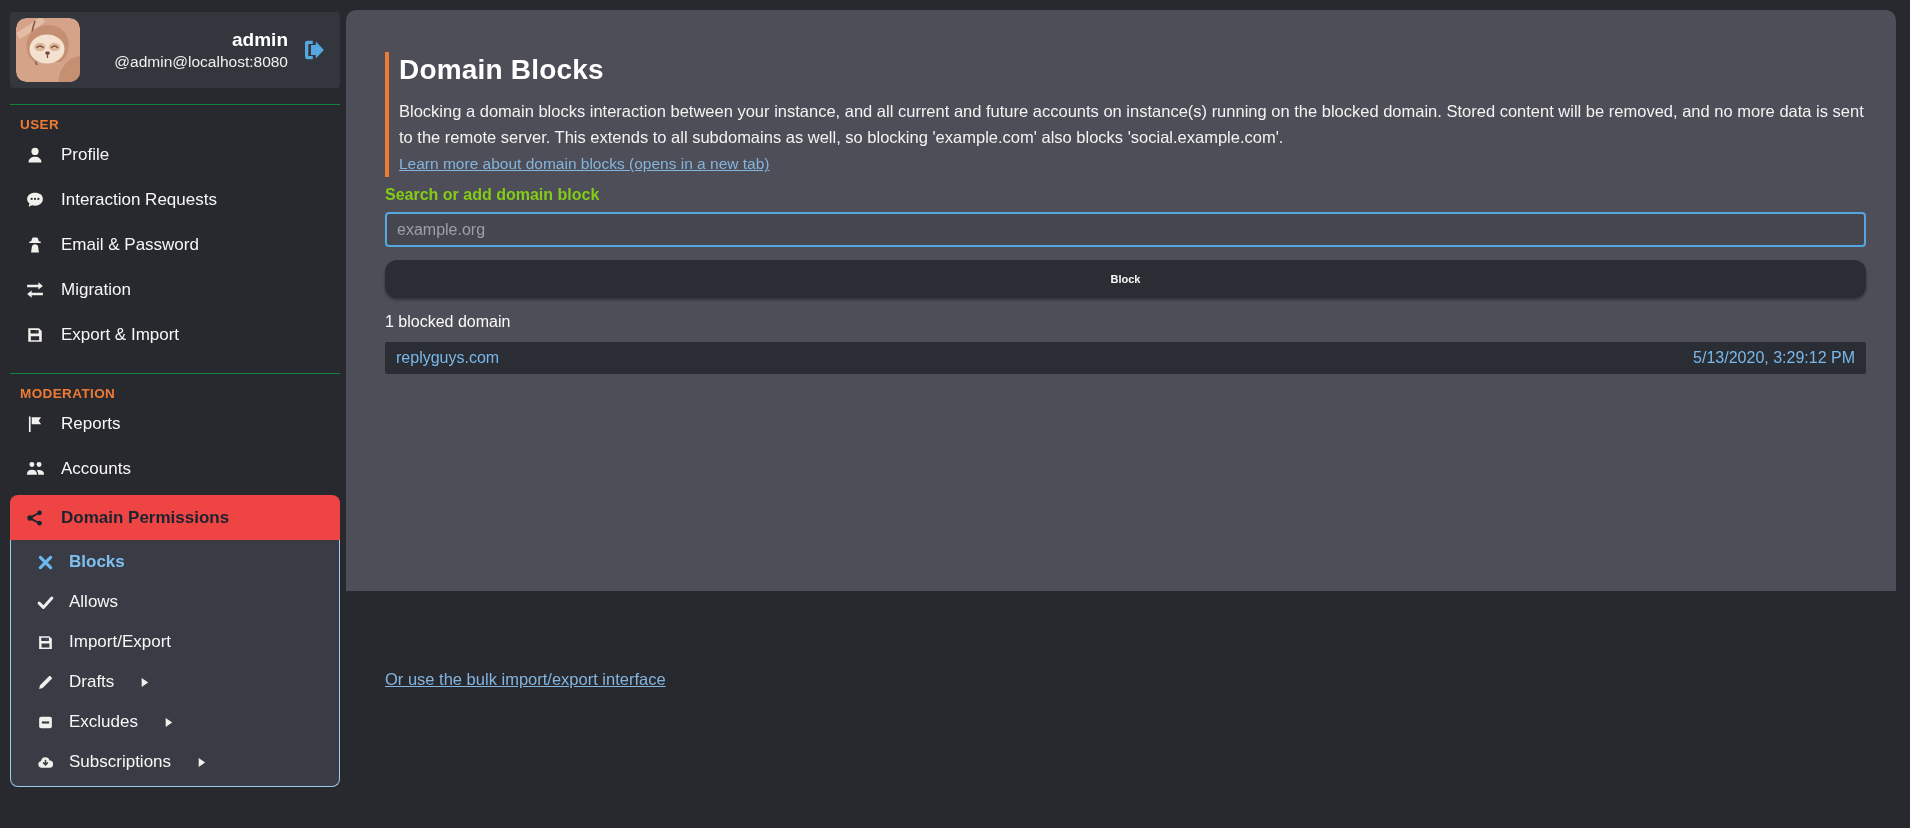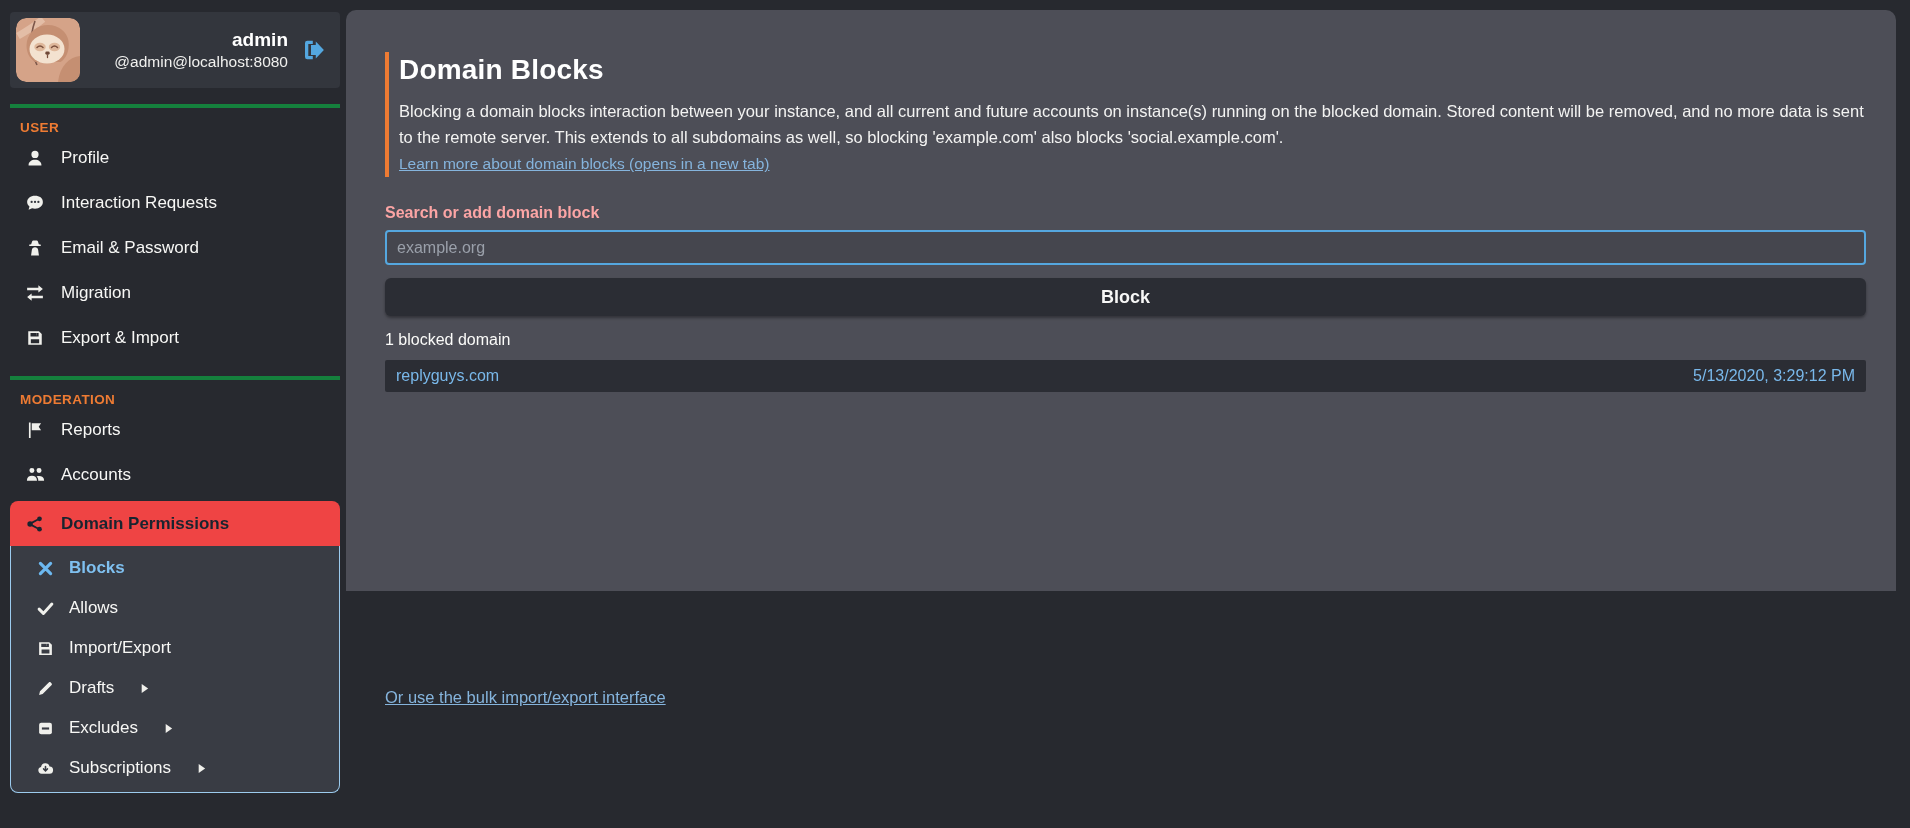--- a/index.html
+++ b/index.html
@@ -16,21 +16,21 @@
   .user-card {
     display:flex; align-items:center; gap:14px;
     background:#33363d; border-radius:4px; padding:6px 12px 6px 6px;
     width:330px; height:76px;
   }
   .avatar { width:64px; height:64px; border-radius:10px; flex:0 0 auto; }
   .user-texts { display:flex; flex-direction:column; gap:5px; flex:1;text-align:right; }
   .user-name { font-size:19px; font-weight:bold; color:#ffffff; line-height:1; }
   .user-handle { font-size:15.5px; color:#f0f0ee; line-height:1; }
   .logout-btn { width:26px; height:26px; cursor:pointer; display:flex; align-items:center; }
-  .nav-section { border-top:4px solid #15803d; margin-top:16px; padding-top:12px; width:330px; }
+  .nav-section { border-top:1px solid #15803d; margin-top:16px; padding-top:12px; width:330px; }
   .section-label { color:#ee7b33; font-weight:bold; font-size:13.5px; letter-spacing:.4px; padding-left:10px; }
   .nav-item {
     display:flex; align-items:center; gap:16px;
     height:45px; padding-left:15px; font-size:17px; color:#f7f7f5; cursor:pointer;
   }
   .nav-item .ico { width:20px; display:flex; justify-content:center; flex:0 0 auto; }
   .nav-item.selected {
     background:#ef4444; color:#19242f; font-weight:bold;
     border-radius:8px 8px 0 0; margin-top:4px;
   }
@@ -45,33 +45,33 @@
   .panel {
     position:absolute; left:346px; top:10px; width:1550px; height:581px;
     background:#4d4e57; border-radius:10px 10px 0 0;
     padding:42px 30px 0 39px;
   }
   .headline-block { border-left:4px solid #ee7b33; padding:2px 0 4px 10px; }
   .page-title { font-size:28px; font-weight:bold; color:#ffffff; margin:0 0 13px; letter-spacing:.2px; }
   .page-desc { font-size:16.5px; line-height:1.56; color:#f3f3f2; margin:0 0 5px; }
   a.link { color:#85b4dd; text-decoration:underline; cursor:pointer; }
   .learn-link { font-size:15.5px; }
-  .search-label { display:block; font-weight:bold; font-size:16px; margin:27px 0 8px; color:#fca5a5; }
+  .search-label { display:block; font-weight:bold; font-size:16px; margin:9px 0 8px; color:#84cc16; }
   .domain-input {
     width:100%; height:35px; background:#45464e;
     border:2px solid #55a7df; border-radius:4px;
     color:#86efac; font-size:16px; padding:12px 10px;
     font-family:"Liberation Sans","DejaVu Sans",sans-serif;
     outline:none;
   }
   .domain-input::placeholder { color:#9aa0aa; }
   .block-btn {
     display:block; width:100%; height:38px; margin-top:13px;
-    background:#2b2d34; border:none; border-radius:6px;
-    color:#f7f7f6; font-weight:bold; font-size:18px;
+    background:#2b2d34; border:none; border-radius:12px;
+    color:#f7f7f6; font-weight:bold; font-size:11px;
     font-family:"Liberation Sans","DejaVu Sans",sans-serif;
     box-shadow:0 2px 3px rgba(0,0,0,.35); cursor:pointer;
   }
   .count-text { font-size:16px; margin:15px 0 11px; color:#fbfbf9; }
   .domain-row {
     display:flex; justify-content:space-between; align-items:center;
     background:#2b2d34; padding:7px 11px; border-radius:2px;
     font-size:16px; cursor:pointer; text-decoration:none;
   }
   .domain-row span { color:#79b8ea; }

